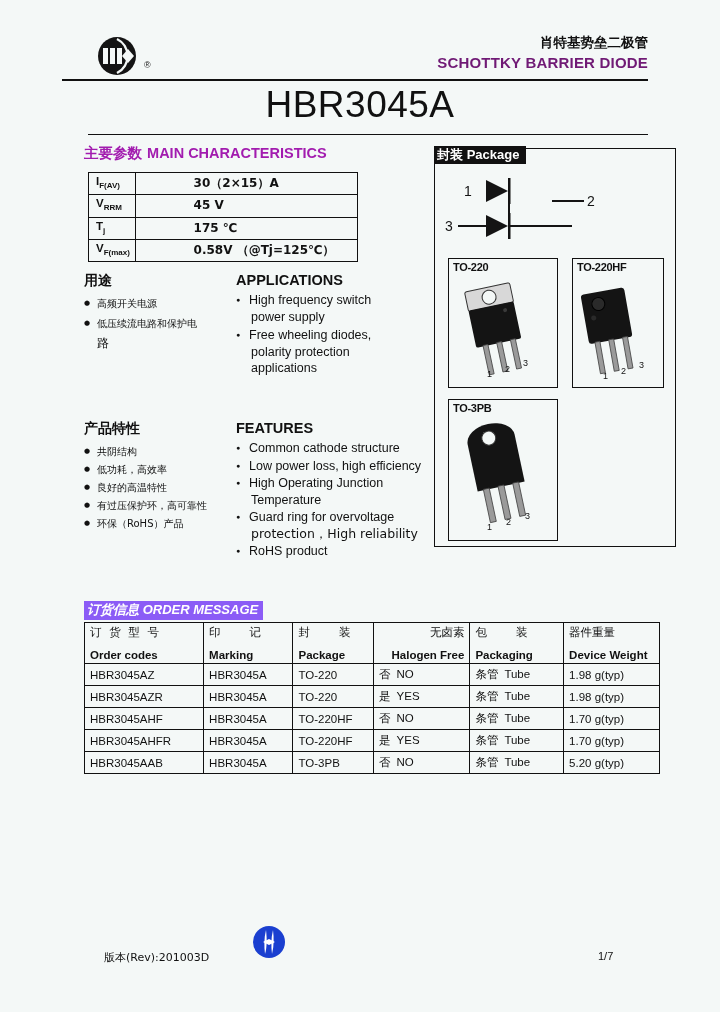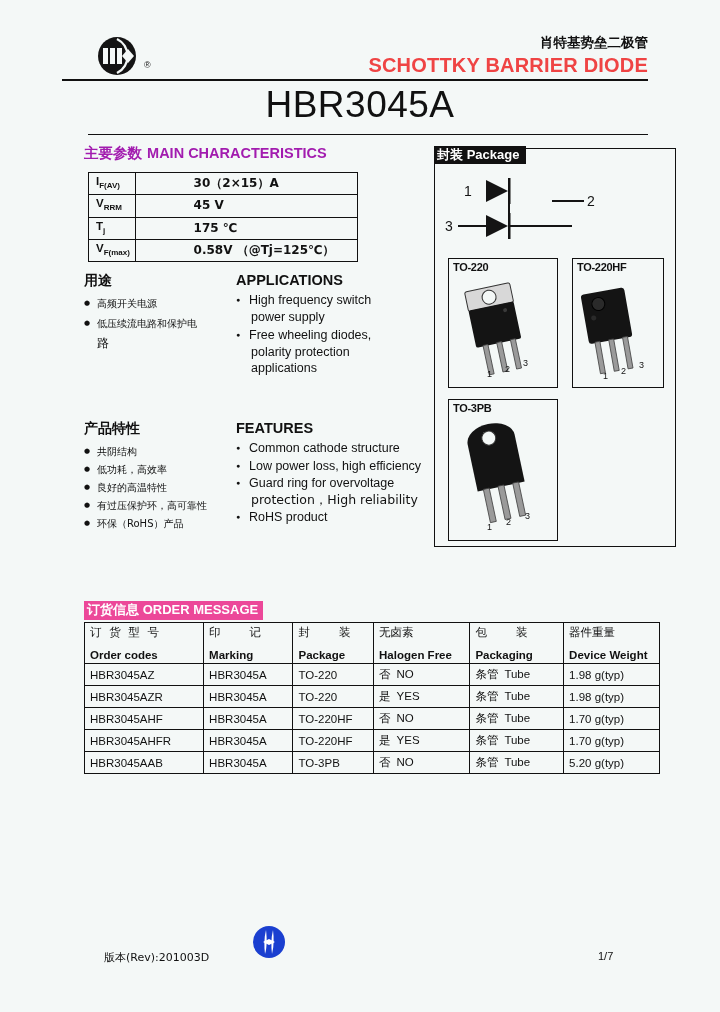--- a/index.html
+++ b/index.html
@@ -48,23 +48,23 @@
     font-size: 13.5px;
     font-weight: bold;
     color: #111;
     letter-spacing: 0px;
     white-space: nowrap;
   }
   #header-en {
     position: absolute;
     right: 0px;
     top: 20px;
-    font-size: 20px;
-    font-weight: bold;
-    color: #ef4444;
+    font-size: 15px;
+    font-weight: bold;
+    color: #701a75;
     letter-spacing: 0.2px;
     white-space: nowrap;
   }
   .rule {
     position: absolute;
     background: #111;
   }
   #rule-top  { left: 62px;  top: 79px;  width: 586px; height: 2px; }
   #rule-mid  { left: 88px;  top: 134px; width: 560px; height: 1px; }
 
@@ -225,27 +225,28 @@
     color: #111;
     letter-spacing: -0.3px;
   }
   .pkg-art { position: absolute; left: 0; top: 14px; width: 100%; }
 
   
   #order-tag {
     position: absolute;
     left: 84px;
     top: 601px;
-    background: #ec4899;
+    background: #8b5cf6;
     color: #fff;
     font-size: 13px;
     font-weight: bold;
     padding: 1px 5px 2px 3px;
     line-height: 16px;
     white-space: nowrap;
+    font-style: italic;
   }
   #order-table {
     position: absolute;
     left: 84px;
     top: 622px;
     width: 576px;
     border-collapse: collapse;
     border: 1.5px solid #111;
   }
   #order-table th, #order-table td {
@@ -261,21 +262,21 @@
     font-weight: bold;
   }
   #order-table th .th-cn {
     display: block;
     font-family: "DejaVu Sans", sans-serif;
     font-size: 11.5px;
     font-weight: normal;
     letter-spacing: 2px;
     margin-bottom: 9px;
   }
-  #order-table th.ctr, #order-table th.ctr .th-cn { text-align: left; letter-spacing: 0; }
+  #order-table th.ctr, #order-table th.ctr .th-cn { text-align: right; letter-spacing: 0; }
   #order-table td {
     height: 17px;
     font-size: 11.5px;
   }
   #order-table td .cjk { font-size: 11.5px; margin-right: 6px; }
 
   
   #footer-logo {
     position: absolute;
     left: 252px;
@@ -403,20 +404,24 @@
       <li><span>有过压保护环，高可靠性</span></li>
       <li><span>环保（RoHS）产品</span></li>
     </ul>
   </div>
 
   <div class="col-en" id="feat-en">
     <div class="hdr-en">FEATURES</div>
     <ul class="bl enlist tight">
       <li><span>Common cathode structure</span></li>
       <li><span>Low power loss, high efficiency</span></li>
+      <li>
+        <span>High Operating Junction</span>
+        <span class="cont">Temperature</span>
+      </li>
       <li>
         <span>Guard ring for overvoltage</span>
         <span class="cont cjk">protection，High reliability</span>
       </li>
       <li><span>RoHS product</span></li>
     </ul>
   </div>
 
   <div id="pkg-panel"></div>
   <div id="pkg-tag">

